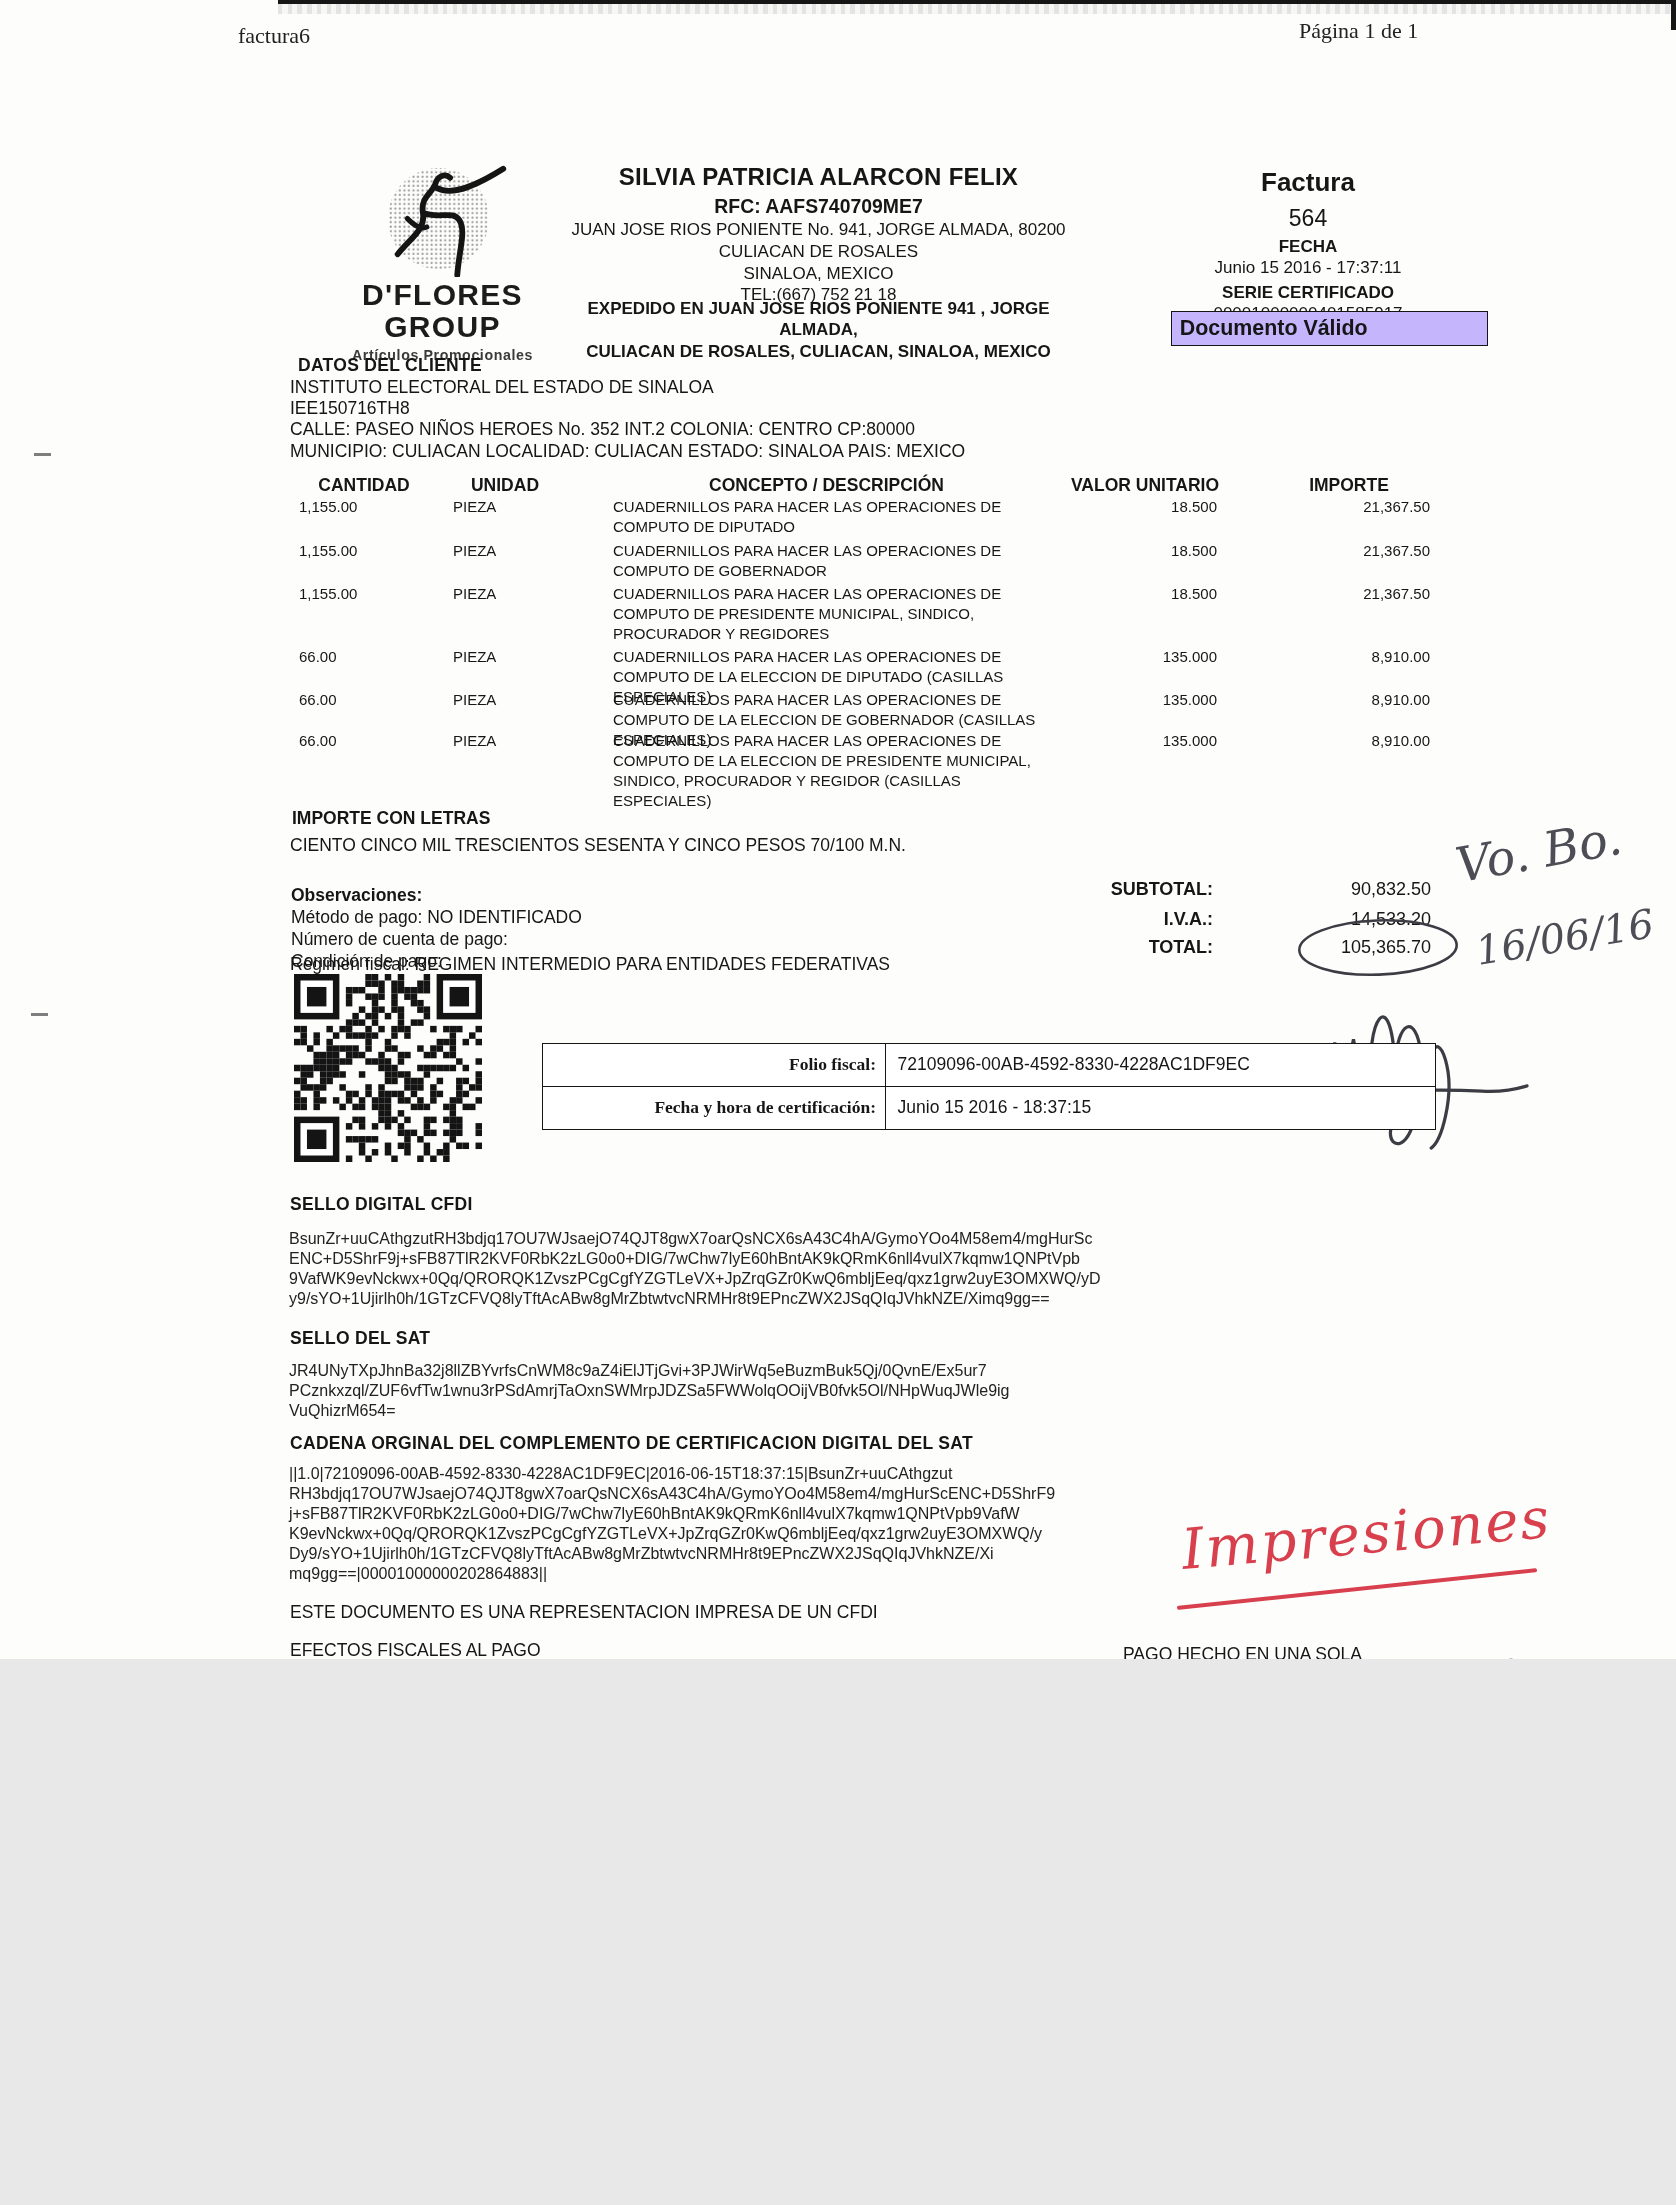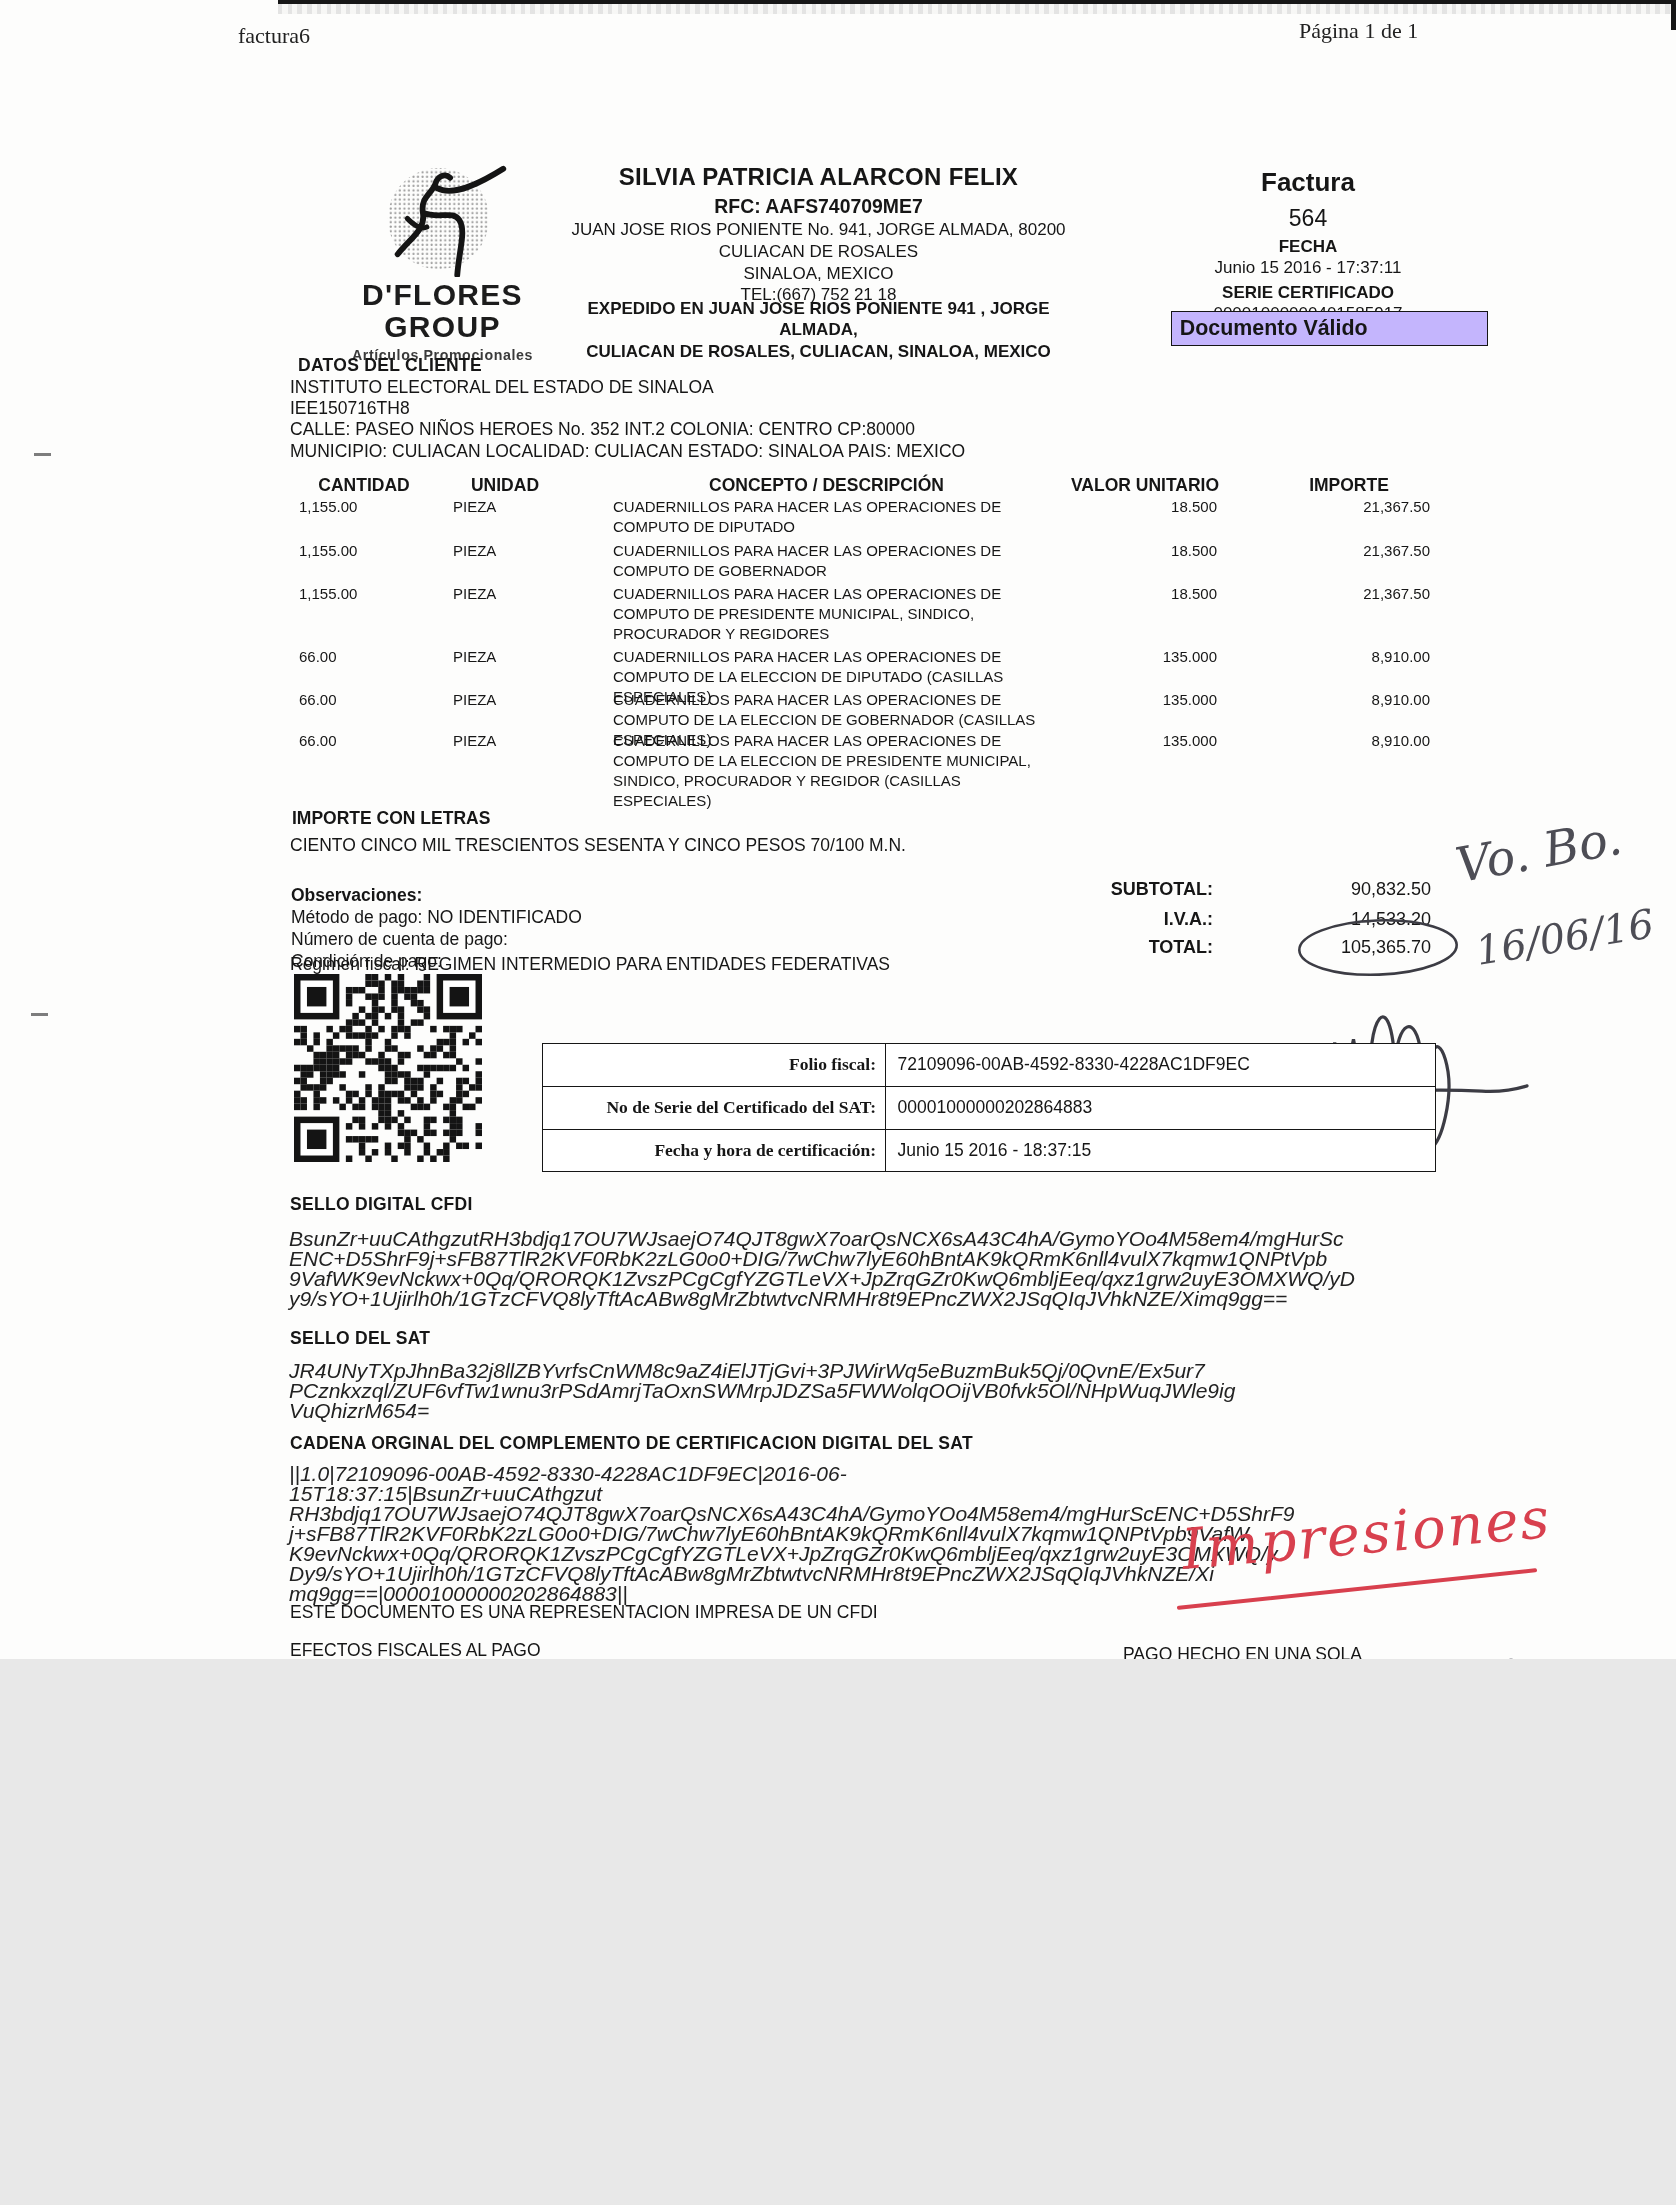--- a/index.html
+++ b/index.html
@@ -53,21 +53,21 @@
   .tot-lab{width:168px;text-align:right;font-size:18px;font-weight:bold;}
   .tot-val{width:155px;text-align:right;font-size:18px;}
   
   .cert-table{left:542px;top:1043px;width:892px;border:1.9px solid #161616;background:#fff;}
   .cert-row{display:flex;border-bottom:1.9px solid #161616;}
   .cert-row:last-child{border-bottom:none;}
   .cert-lab{width:324px;padding:10.4px 9px;text-align:right;font-size:17.5px;font-weight:bold;border-right:1.9px solid #161616;font-family:Liberation Serif, serif;}
   .cert-val{flex:1;padding:10.4px 11.6px;font-size:17.5px;}
   
   .seal-title{font-size:17.5px;font-weight:bold;letter-spacing:0.3px;}
-  .seal-text{font-size:21px;line-height:20px;white-space:pre-line;width:861px;color:#222;font-style:italic;}
+  .seal-text{font-size:16px;line-height:20px;white-space:pre-line;width:861px;color:#222;}
   
   .hand{font-family:"DejaVu Serif", serif;font-style:italic;color:#4d4d55;}
   .hand-red{font-family:"DejaVu Serif", serif;font-style:italic;color:#d8404e;}
   .footer-file{font-size:19px;color:#6b6b70;transform:rotate(-3deg);}
   .footer-date{font-size:21.4px;color:#4a4a4e;transform:rotate(-2deg);}
   .note{font-size:17.5px;}
 </style>
 </head>
 <body>
 
@@ -519,24 +519,20 @@
         <rect x="10" y="230" width="50" height="50" fill="#ffffff"></rect>
         <rect x="20" y="240" width="30" height="30" fill="#141414"></rect>
       </svg></div>
 
   <div class="abs cert-table">
     <div class="cert-row">
       <div class="cert-lab">Folio fiscal:</div>
       <div class="cert-val">72109096-00AB-4592-8330-4228AC1DF9EC</div>
     </div>
     <div class="cert-row">
-      <div class="cert-lab">No de Serie del Certificado del SAT:</div>
-      <div class="cert-val">00001000000202864883</div>
-    </div>
-    <div class="cert-row">
       <div class="cert-lab">Fecha y hora de certificación:</div>
       <div class="cert-val">Junio 15 2016 - 18:37:15</div>
     </div>
   </div>
 
   <div class="abs seal-title" style="left:290px;top:1194px;">SELLO DIGITAL CFDI</div>
   <div class="abs seal-text" style="left:289px;top:1229px;">BsunZr+uuCAthgzutRH3bdjq17OU7WJsaejO74QJT8gwX7oarQsNCX6sA43C4hA/GymoYOo4M58em4/mgHurSc
 ENC+D5ShrF9j+sFB87TlR2KVF0RbK2zLG0o0+DIG/7wChw7lyE60hBntAK9kQRmK6nll4vulX7kqmw1QNPtVpb
 9VafWK9evNckwx+0Qq/QRORQK1ZvszPCgCgfYZGTLeVX+JpZrqGZr0KwQ6mbljEeq/qxz1grw2uyE3OMXWQ/yD
 y9/sYO+1Ujirlh0h/1GTzCFVQ8lyTftAcABw8gMrZbtwtvcNRMHr8t9EPncZWX2JSqQIqJVhkNZE/Ximq9gg==</div>

